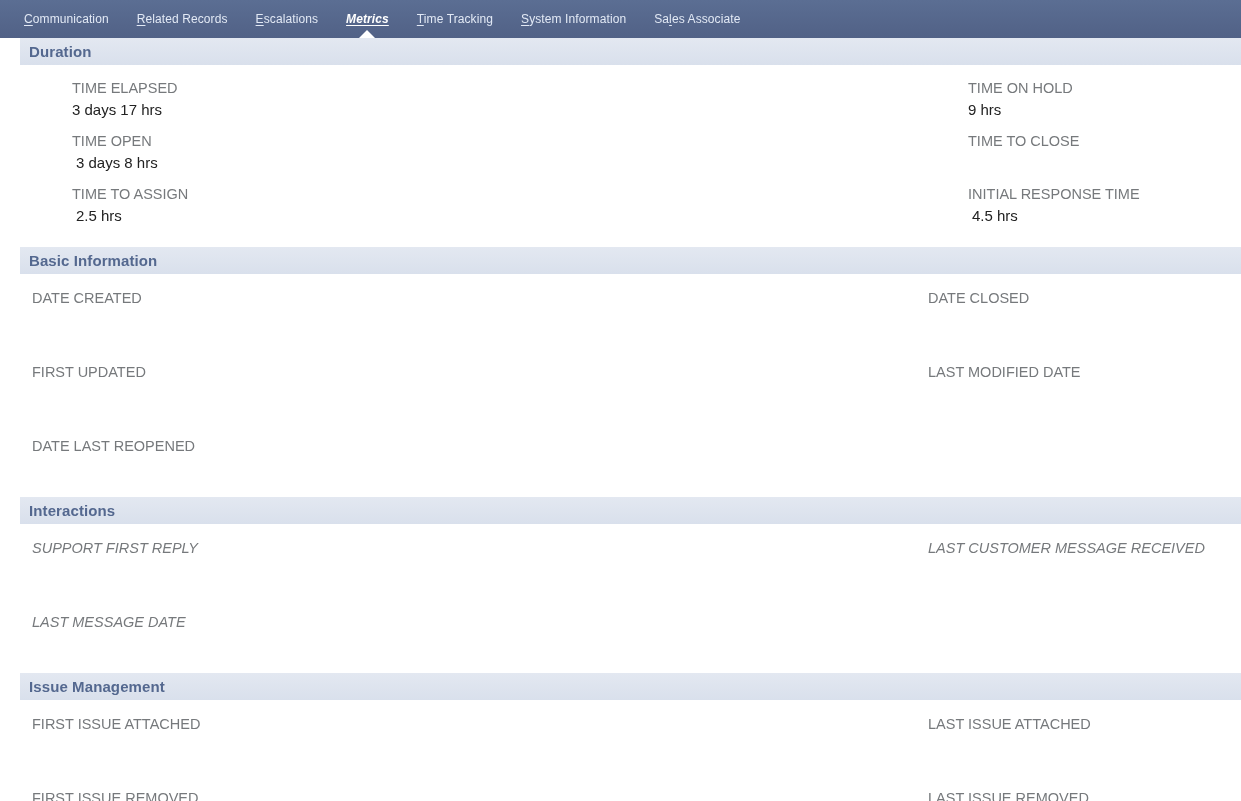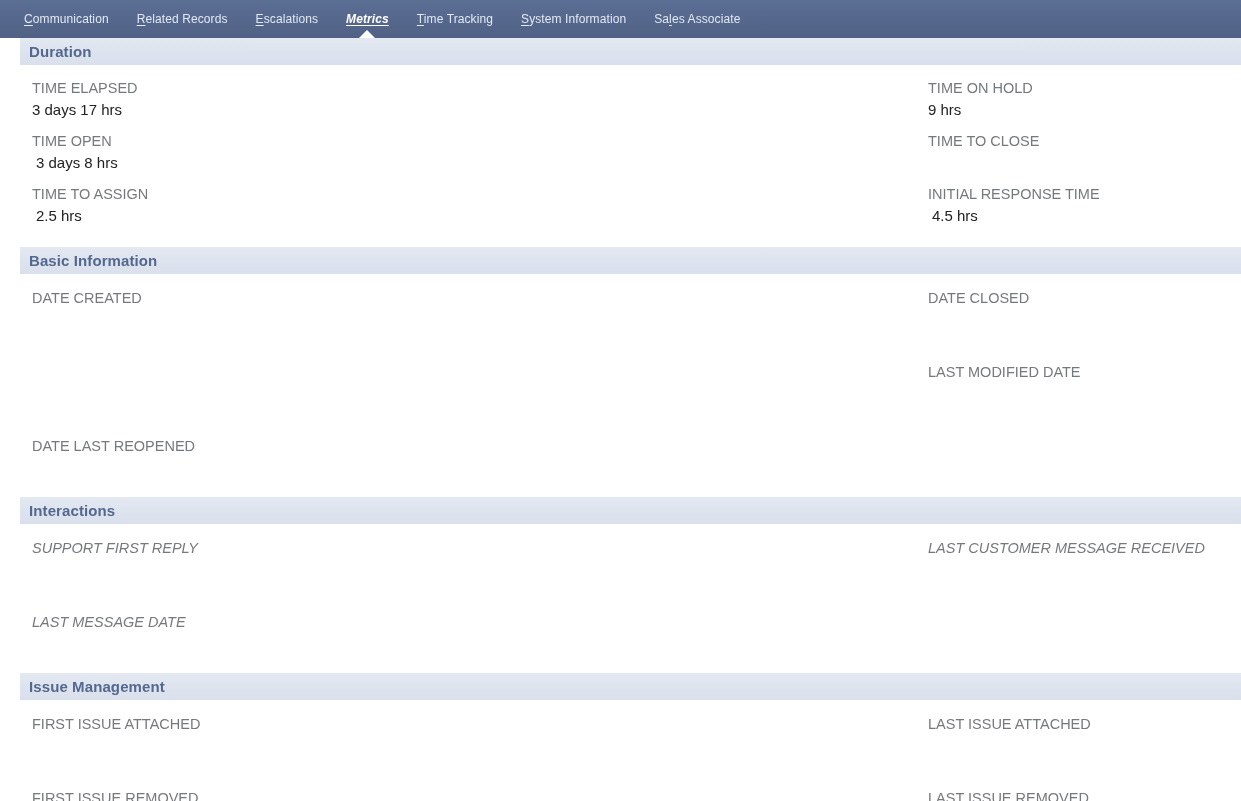--- a/index.html
+++ b/index.html
@@ -127,21 +127,21 @@
     color: #222222;
     line-height: 22px;
     min-height: 22px;
     white-space: nowrap;
   }
   .fvalue.indent { padding-left: 4px; }
   .fvalue.empty { min-height: 22px; }
 
   
   .sec-duration .row { margin-bottom: 10px; }
-  .sec-duration .fields { padding-top: 13px; padding-bottom: 10px; }
+  .sec-duration .fields { padding-top: 13px; padding-bottom: 10px; padding-left: 40px; }
 
   .sec-basic .fields { padding-top: 14px; padding-bottom: 18px; }
   .sec-basic .row { margin-bottom: 31px; }
   .sec-basic .row:last-child { margin-bottom: 0; }
 
   .sec-interactions .fields { padding-top: 14px; padding-bottom: 18px; font-style: italic; }
   .sec-interactions .row { margin-bottom: 31px; }
   .sec-interactions .row:last-child { margin-bottom: 0; }
 
   .sec-issue .fields { padding-top: 14px; padding-bottom: 18px; }
@@ -224,20 +224,21 @@
             <div class="flabel">DATE CREATED</div>
             <div class="fvalue empty"></div>
           </div>
           <div class="cell right">
             <div class="flabel">DATE CLOSED</div>
             <div class="fvalue empty"></div>
           </div>
         </div>
         <div class="row">
           <div class="cell left">
+            <div class="flabel">FIRST UPDATED</div>
             <div class="fvalue empty"></div>
           </div>
           <div class="cell right">
             <div class="flabel">LAST MODIFIED DATE</div>
             <div class="fvalue empty"></div>
           </div>
         </div>
         <div class="row">
           <div class="cell left">
             <div class="flabel">DATE LAST REOPENED</div>

